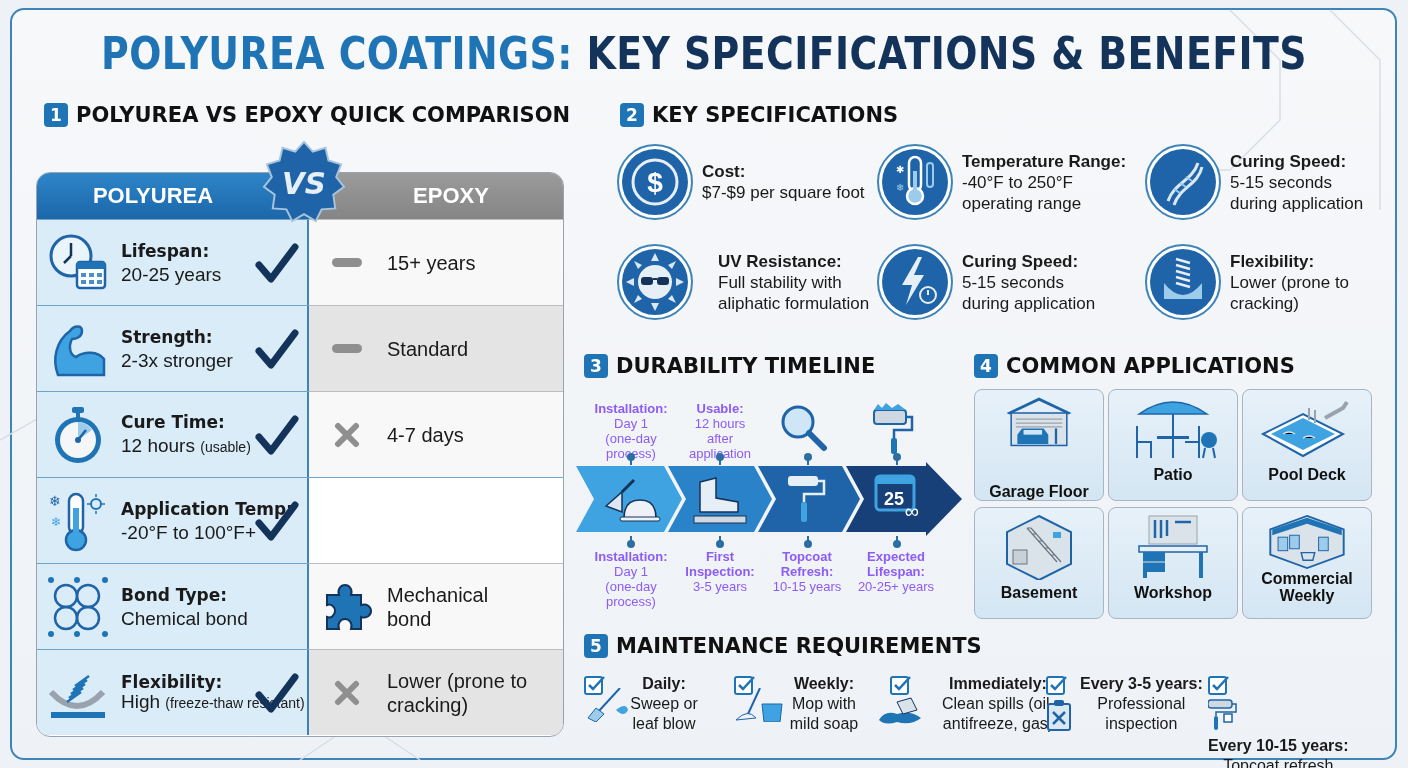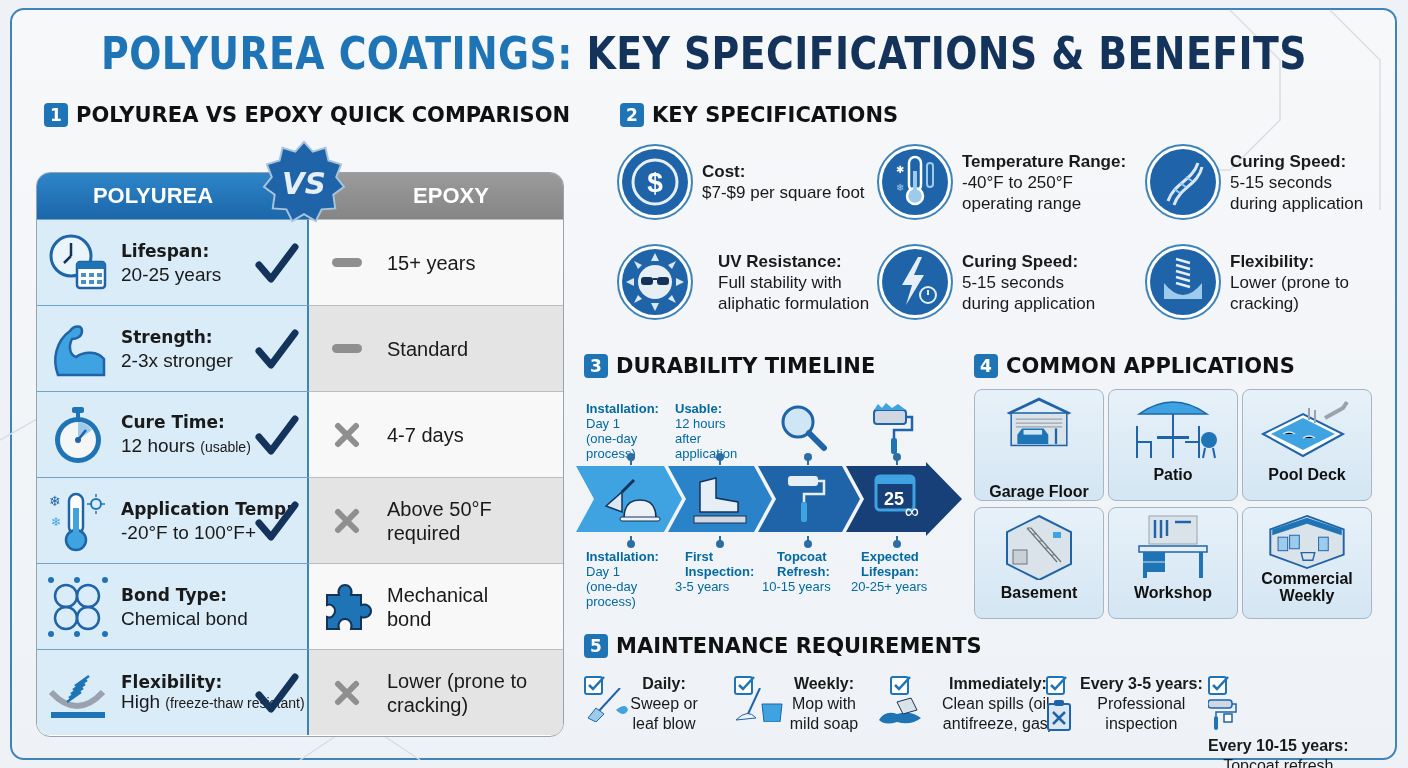--- a/index.html
+++ b/index.html
@@ -65,21 +65,21 @@
   .e-text { font-size: 20px; line-height: 24px; margin-left: 10px; color: #1a1a1a; }
   .dash { width: 30px; height: 9px; border-radius: 5px; background: #8f8f8f; }
 
   
   .spec { position: absolute; display: flex; align-items: center; gap: 8px; }
   .spec-icon { width: 78px; height: 78px; flex: none; }
   .spec-txt { font-size: 17px; line-height: 21px; color: #1a1a1a; }
   .spec-txt .lbl { font-weight: bold; display: block; font-size: 17px; }
 
   
-  .tl-top, .tl-bot { position: absolute; font-size: 13px; line-height: 15px; color: #0369a1; width: 90px; }
+  .tl-top, .tl-bot { position: absolute; text-align: center; font-size: 13px; line-height: 15px; color: #8b5cf6; width: 90px; }
   .tl-top .lbl, .tl-bot .lbl { font-weight: bold; display: block; }
   .arrow-wrap { position: absolute; left: 576px; top: 462px; width: 386px; height: 74px; }
   .pin { position: absolute; width: 2px; background: #2c6da4; }
   .pin::after { content: ""; position: absolute; left: -3px; width: 8px; height: 8px; border-radius: 50%; background: #2c6da4; }
   .pin.up::after { top: -4px; }
   .pin.down::after { bottom: -4px; }
 
   
   .app { position: absolute; width: 130px; height: 112px; border: 1px solid #a6b6c4; border-radius: 8px;
     background: linear-gradient(180deg,#e7f1f9,#d4e6f3); display: flex; flex-direction: column; align-items: center; }
@@ -230,28 +230,20 @@
             </g>
           </svg>
       </div>
       <div class="c-text">
         <span class="lbl">Application Temp:</span>
         <span>-20°F to 100°F+</span>
       </div>
       <svg class="check" viewBox="0 0 44 44">
           <path d="M4 24 L16 38 L40 6" fill="none" stroke="#14335a" stroke-width="7" stroke-linecap="round" stroke-linejoin="round"></path>
         </svg>
-    </div>
-    <div class="c-epoxy">
-      <div class="e-mark">
-          <svg width="26" height="26" viewBox="0 0 26 26">
-            <path d="M4 4 L22 22 M22 4 L4 22" stroke="#8f8f8f" stroke-width="6" stroke-linecap="round"></path>
-          </svg>
-        </div>
-      <div class="e-text" style="width:130px">Above 50°F required</div>
     </div>
   </div>
 
   <div class="cmp-row">
     <div class="c-poly">
       <div class="c-icon">
         <svg width="62" height="62" viewBox="0 0 62 62">
             <g fill="none" stroke="#1f64a8" stroke-width="2.5">
               <circle cx="19" cy="20" r="11"></circle>
               <circle cx="41" cy="20" r="11"></circle>

